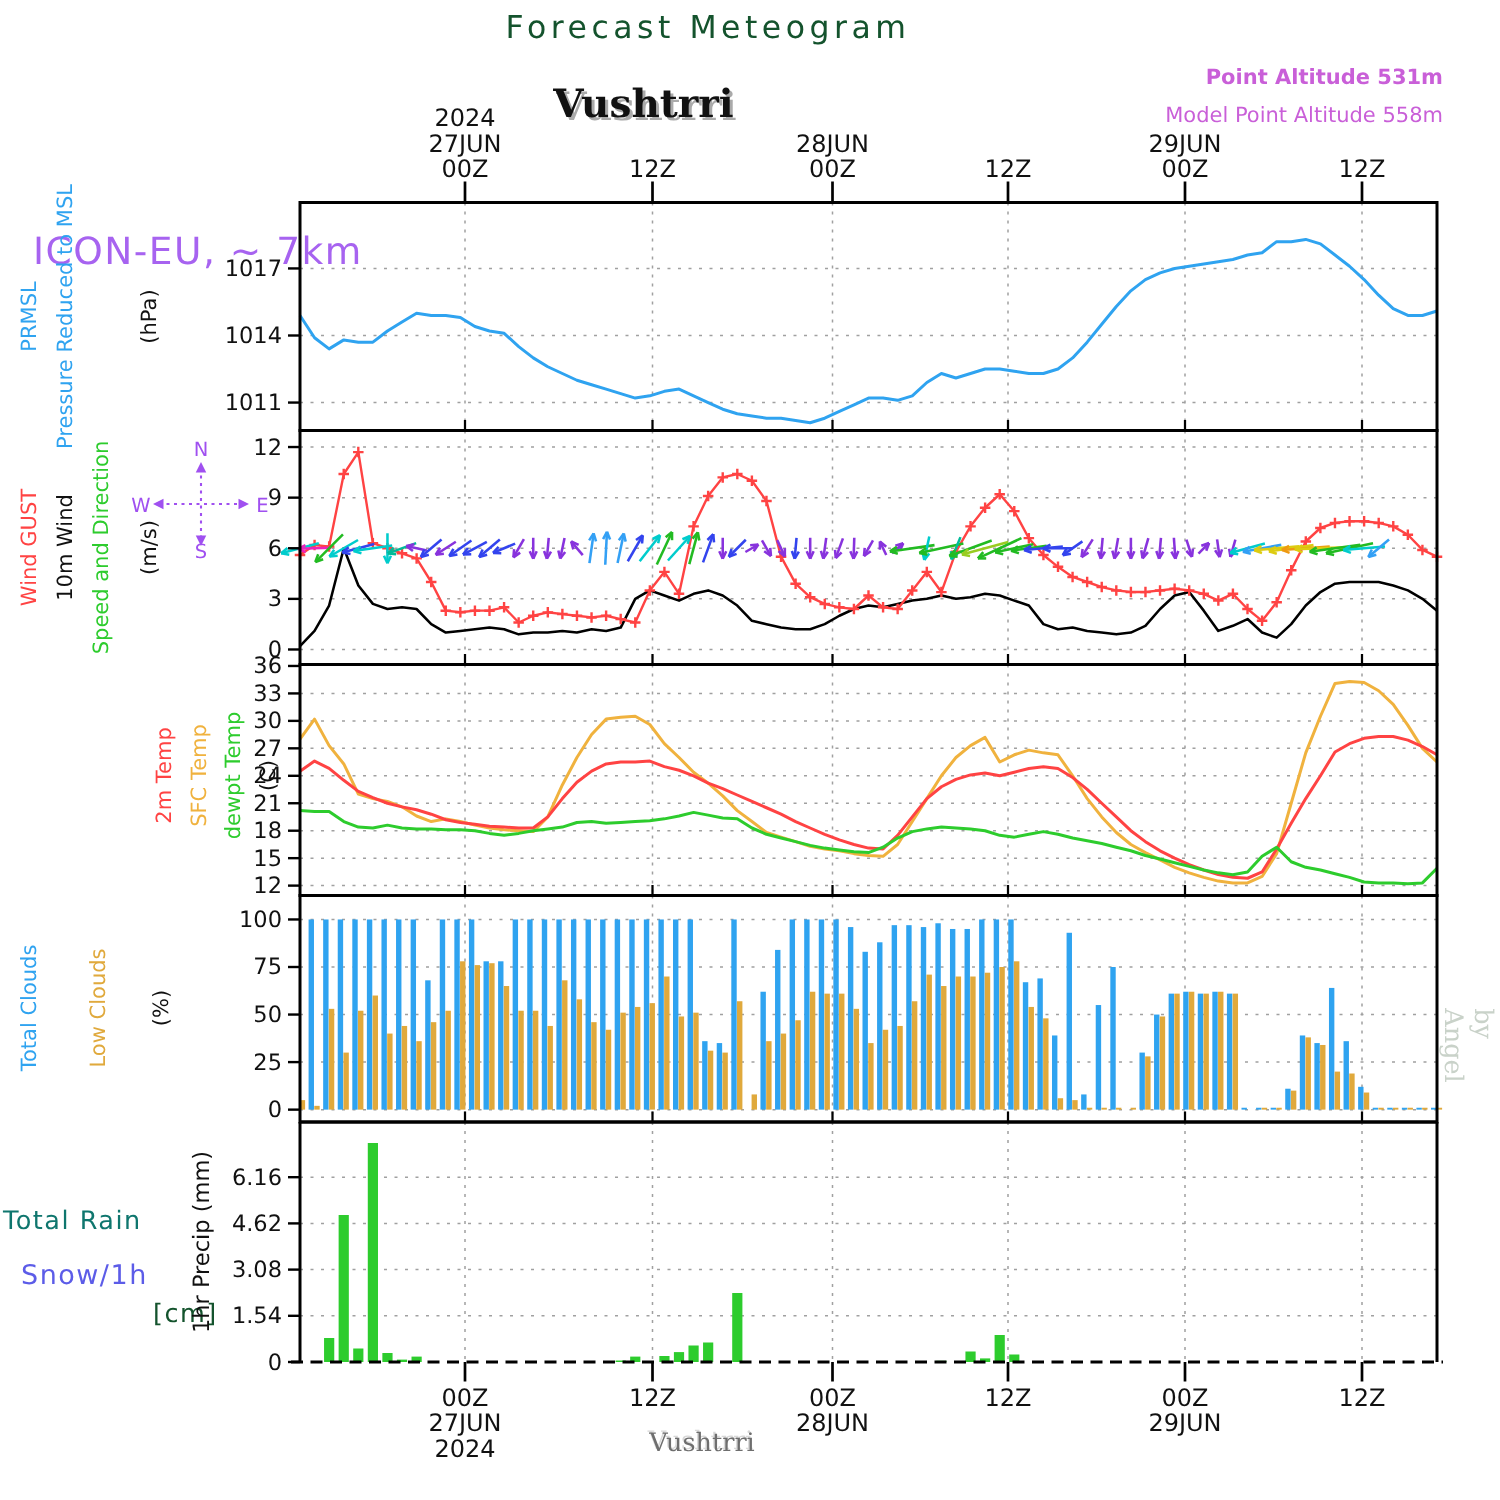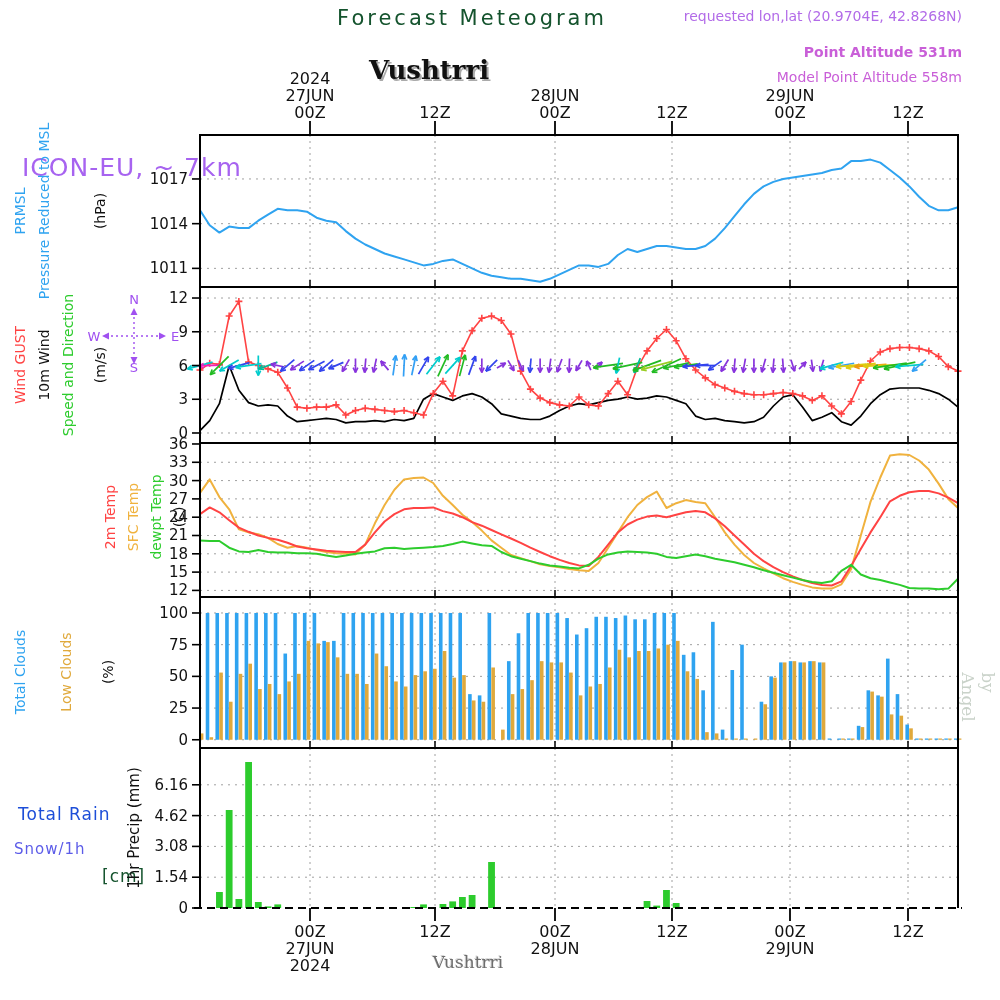--- a/index.html
+++ b/index.html
@@ -21,21 +21,20 @@
       transform:translate(-50%,-50%) rotate(90deg);}
 </style>
 </head>
 <body>
 
 <div class="page">
 
   <div class="abs ctr title-main" style="left:472px;top:6px;">Forecast Meteogram</div>
   <div class="abs ctr title-city" style="left:429px;top:55px;">Vushtrri</div>
   <div class="abs model-lab" style="left:22px;top:153px;">ICON-EU, ~ 7km</div>
-  <div class="rgt" style="top:8px;color:#B26BE8;">requested lon,lat (20.9704E, 42.8268N)</div>
   <div class="rgt" style="top:44px;color:#C95FD8;font-weight:bold;">Point Altitude 531m</div>
   <div class="rgt" style="top:69px;color:#C95FD8;">Model Point Altitude 558m</div>
 
   <div class="vlab" style="left:20px;top:211px;color:#2FA3F0;">PRMSL</div>
   <div class="vlab" style="left:44px;top:211px;color:#2FA3F0;">Pressure Reduced to MSL</div>
   <div class="vlab" style="left:100px;top:211px;color:#111;">(hPa)</div>
 
   <div class="vlab" style="left:20px;top:365px;color:#FF4343;">Wind GUST</div>
   <div class="vlab" style="left:44px;top:365px;color:#111;">10m Wind</div>
   <div class="vlab" style="left:68px;top:365px;color:#2DCC2D;">Speed and Direction</div>
@@ -60,22 +59,22 @@
 
   <div class="vlab" style="left:110px;top:517px;color:#FF4343;">2m Temp</div>
   <div class="vlab" style="left:133px;top:517px;color:#F0B23E;">SFC Temp</div>
   <div class="vlab" style="left:156px;top:517px;color:#2DCC2D;">dewpt Temp</div>
   <div class="vlab" style="left:179px;top:517px;color:#111;">(C)</div>
 
   <div class="vlab" style="left:20px;top:672px;color:#2FA3F0;">Total Clouds</div>
   <div class="vlab" style="left:66px;top:672px;color:#E0A93C;">Low Clouds</div>
   <div class="vlab" style="left:108px;top:672px;color:#111;">(%)</div>
 
-  <div class="abs" style="left:18px;top:804px;font-size:17px;letter-spacing:1px;color:#1d4ed8;">Total  Rain</div>
-  <div class="abs" style="left:14px;top:840px;font-size:15px;letter-spacing:1px;color:#5C5CE8;">Snow/1h</div>
+  <div class="abs" style="left:2px;top:804px;font-size:17px;letter-spacing:1px;color:#0f766e;">Total  Rain</div>
+  <div class="abs" style="left:14px;top:840px;font-size:18px;letter-spacing:1px;color:#5C5CE8;">Snow/1h</div>
   <div class="abs" style="left:55px;top:866px;font-size:17px;letter-spacing:1px;color:#14532d;margin-left:47px;">[cm]</div>
   <div class="vlab" style="left:134px;top:828px;color:#111;font-size:15px;">1hr Precip (mm)</div>
 
   <div class="wm" style="left:978px;top:697px;">by Angel</div>
   <div class="abs ctr footer-city" style="left:468px;top:952px;">Vushtrri</div>
 
   <svg id="plot" width="1000" height="1000">
       <g>
         <line x1="200" y1="178.96078431372598" x2="958" y2="178.96078431372598" stroke="#A0A0A0" stroke-width="1" stroke-dasharray="2 5"></line>
         <line x1="200" y1="223.66666666666694" x2="958" y2="223.66666666666694" stroke="#A0A0A0" stroke-width="1" stroke-dasharray="2 5"></line>

